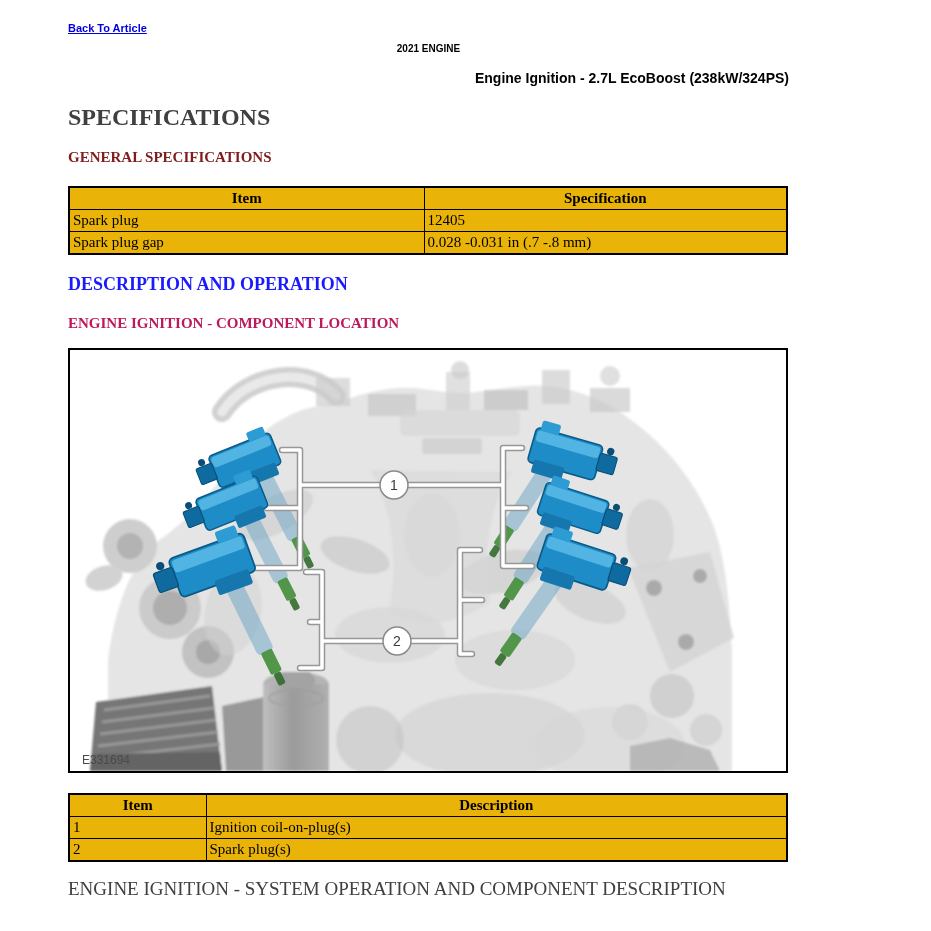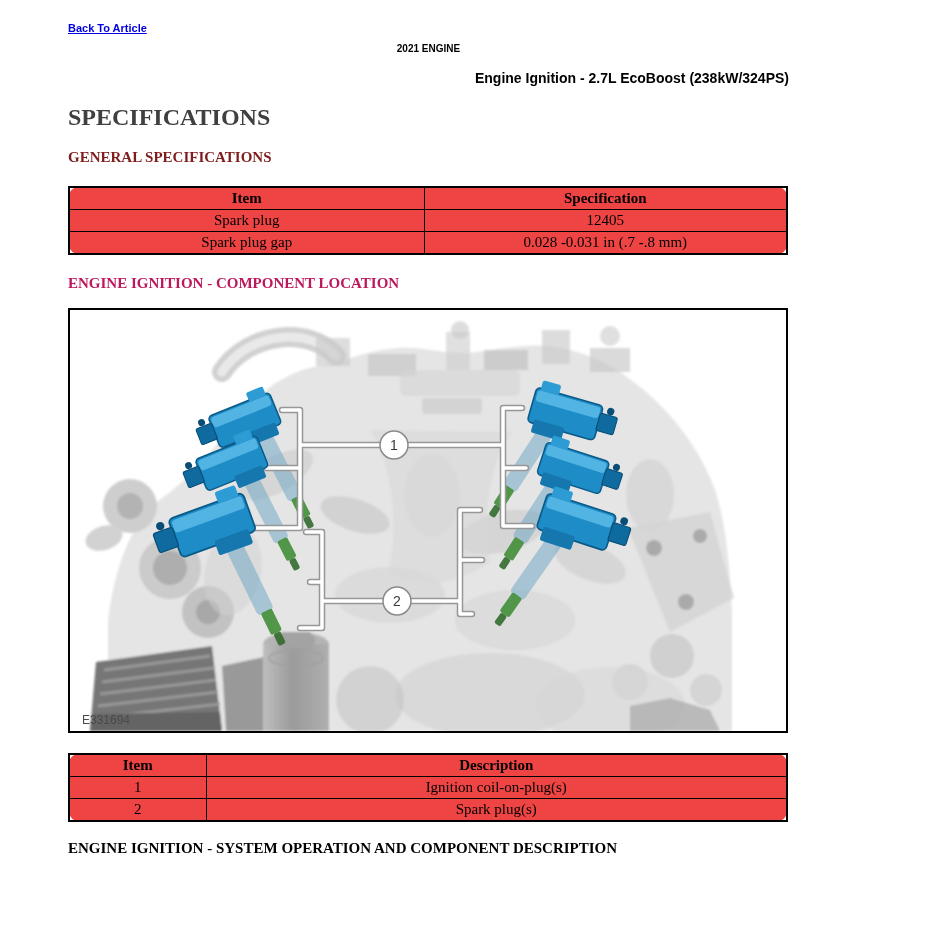--- a/index.html
+++ b/index.html
@@ -24,28 +24,28 @@
   }
   .doc-subtitle {
     margin-top:13px; text-align:right;
     font-family:"Liberation Sans", sans-serif;
     font-size:14px; font-weight:bold; line-height:16px;
   }
   .h-blue  { margin-top:21px; font-size:24px; font-weight:bold; line-height:21px; color:#404040; }
   .h-blue2 { margin-top:19px; font-size:18px; font-weight:bold; line-height:21px; color:#1a1aff; }
   .h-red   { margin-top:21px; font-size:15px; font-weight:bold; line-height:17px; color:#7f1d1d; }
   .h-red2  { margin-top:20px; font-size:15px; font-weight:bold; line-height:17px; color:#be185d; }
-  .h-red3  { margin-top:18px; font-size:15px; font-weight:bold; line-height:17px; color:#000000; }
+  .h-red3  { margin-top:18px; font-size:19px; font-weight:normal; line-height:17px; color:#404040; }
   .h-green { margin-top:14px; font-size:13px; font-weight:bold; line-height:15px; color:#28a228; }
 
-  table { border-collapse:collapse; width:720px; margin-top:20px; background:#ef4444;border-radius:13px; }
+  table { border-collapse:collapse; width:720px; margin-top:20px; background:#eab308; }
   table { border:2px solid #000; }
   th, td { border:1px solid #000; font-size:15px; line-height:19px; padding:1px 3px; }
   th { font-weight:bold; text-align:center; }
-  td { text-align:center; }
+  td { text-align:left; }
   .spec-col-item { width:355px; }
   .comp-col-item { width:137px; }
 
   .figure-frame {
     margin-top:16px; width:720px; height:425px;
     border:2px solid #000; background:#fff;
   }
   .figure-frame svg { display:block; }
 </style>
 </head>
@@ -73,20 +73,21 @@
         <td>Spark plug</td>
         <td>12405</td>
       </tr>
       <tr>
         <td>Spark plug gap</td>
         <td>0.028 -0.031 in (.7 -.8 mm)</td>
       </tr>
     </tbody>
   </table>
 
+  <div class="h-blue2">DESCRIPTION AND OPERATION</div>
   <div class="h-red2">ENGINE IGNITION - COMPONENT LOCATION</div>
 
   <div class="figure-frame">
     <svg width="716" height="421" viewBox="0 0 716 421">
       <defs>
         <filter id="soft" x="-5%" y="-5%" width="110%" height="110%">
           <feGaussianBlur stdDeviation="1.2"></feGaussianBlur>
         </filter>
         <linearGradient id="cylGrad" x1="0" y1="0" x2="1" y2="0">
           <stop offset="0" stop-color="#b4b4b4"></stop>

